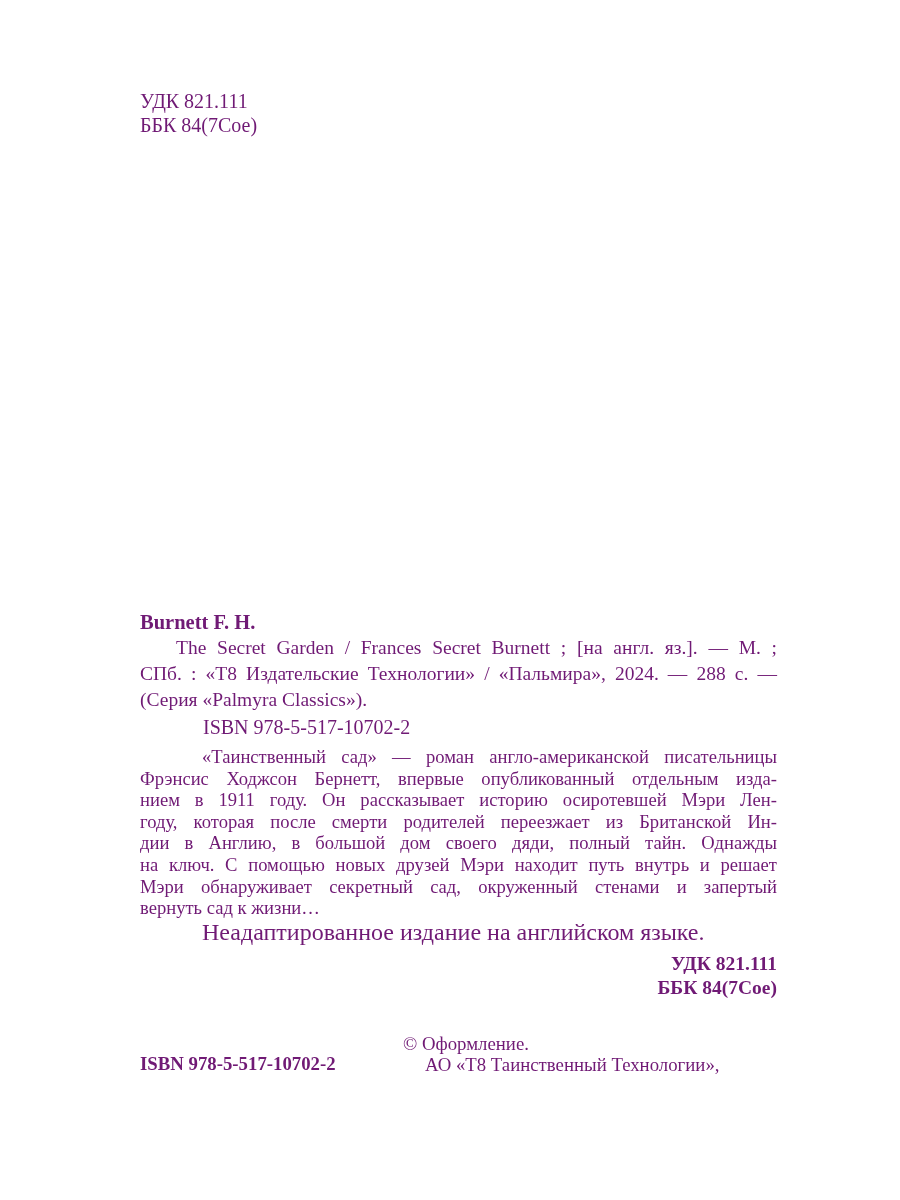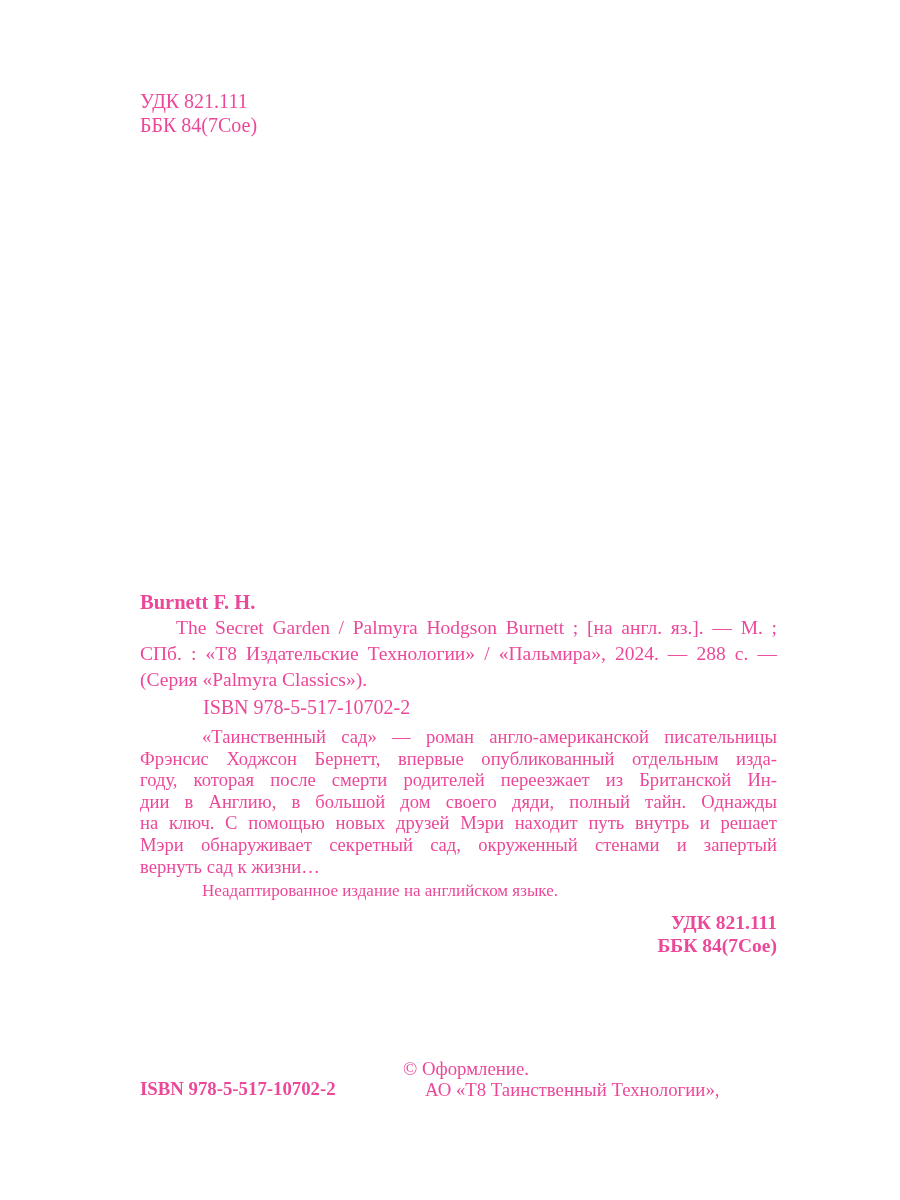--- a/index.html
+++ b/index.html
@@ -5,39 +5,39 @@
   html, body {
     margin: 0;
     padding: 0;
     background: #ffffff;
   }
   .page {
     position: relative;
     width: 900px;
     height: 1200px;
     background: #ffffff;
-    color: #ec4899;
+    color: #701a75;
     font-family: "Liberation Serif", "DejaVu Serif", serif;
     overflow: hidden;
   }
 
   
   .top-codes {
     position: absolute;
     left: 140px;
     top: 90px;
     font-size: 20px;
     line-height: 23.5px;
   }
 
   
   .card {
     position: absolute;
     left: 140px;
-    top: 589px;
+    top: 609px;
     width: 637px;
   }
   .author {
     font-weight: 700;
     font-size: 20.5px;
     line-height: 26px;
   }
   .biblio {
     font-size: 19.5px;
     line-height: 26px;
@@ -49,21 +49,21 @@
     padding-left: 63px;
     margin-top: 1px;
   }
   .annotation {
     font-size: 18.6px;
     line-height: 21.6px;
     margin-top: 6px;
   }
   .annotation .pline.first { text-indent: 62px; }
   .note {
-    font-size: 17px;
+    font-size: 24px;
     line-height: 21.6px;
     padding-left: 62px;
     margin-top: 3px;
   }
   .codes-right {
     margin-top: 9px;
     font-weight: 700;
     font-size: 19.5px;
     line-height: 23.5px;
     text-align: right;
@@ -88,21 +88,21 @@
   .copyright {
     margin-left: 263px;
     font-size: 18.8px;
     line-height: 21.4px;
   }
   .copyright .pline {
     text-align: left;
     text-align-last: left;
     padding-left: 22px;
   }
-  .copyright .pline.first { padding-left: 0; margin-top: 25px; }
+  .copyright .pline.first { padding-left: 0; }
   .footer-isbn {
     position: absolute;
     left: 0;
     bottom: 1px;
     font-weight: 700;
     font-size: 18.8px;
     line-height: 21.4px;
   }
 </style>
 </head>
@@ -111,28 +111,29 @@
 <div class="page">
 
   <div class="top-codes">
     <div>УДК 821.111</div>
     <div>ББК 84(7Сое)</div>
   </div>
 
   <div class="card">
     <div class="author">Burnett F. H.</div>
     <div class="biblio">
-        <div class="pline first">The Secret Garden / Palmyra Hodgson Burnett ; [на англ. яз.]. — М. ;</div>
+        <div class="pline first">The Secret Garden / Frances Secret Burnett ; [на англ. яз.]. — М. ;</div>
         <div class="pline">СПб. : «Т8 Издательские Технологии» / «Пальмира», 2024. — 288 с. —</div>
         <div class="pline last">(Серия «Palmyra Classics»).</div>
       </div>
     <div class="isbn-mid">ISBN 978-5-517-10702-2</div>
     <div class="annotation">
         <div class="pline first">«Таинственный сад» — роман англо-американской писательницы</div>
         <div class="pline">Фрэнсис Ходжсон Бернетт, впервые опубликованный отдельным изда-</div>
+        <div class="pline">нием в 1911 году. Он рассказывает историю осиротевшей Мэри Лен-</div>
         <div class="pline">году, которая после смерти родителей переезжает из Британской Ин-</div>
         <div class="pline">дии в Англию, в большой дом своего дяди, полный тайн. Однажды</div>
         <div class="pline">на ключ. С помощью новых друзей Мэри находит путь внутрь и решает</div>
         <div class="pline">Мэри обнаруживает секретный сад, окруженный стенами и запертый</div>
         <div class="pline last">вернуть сад к жизни…</div>
       </div>
     <div class="note">Неадаптированное издание на английском языке.</div>
     <div class="codes-right">
       <div>УДК 821.111</div>
       <div>ББК 84(7Сое)</div>

